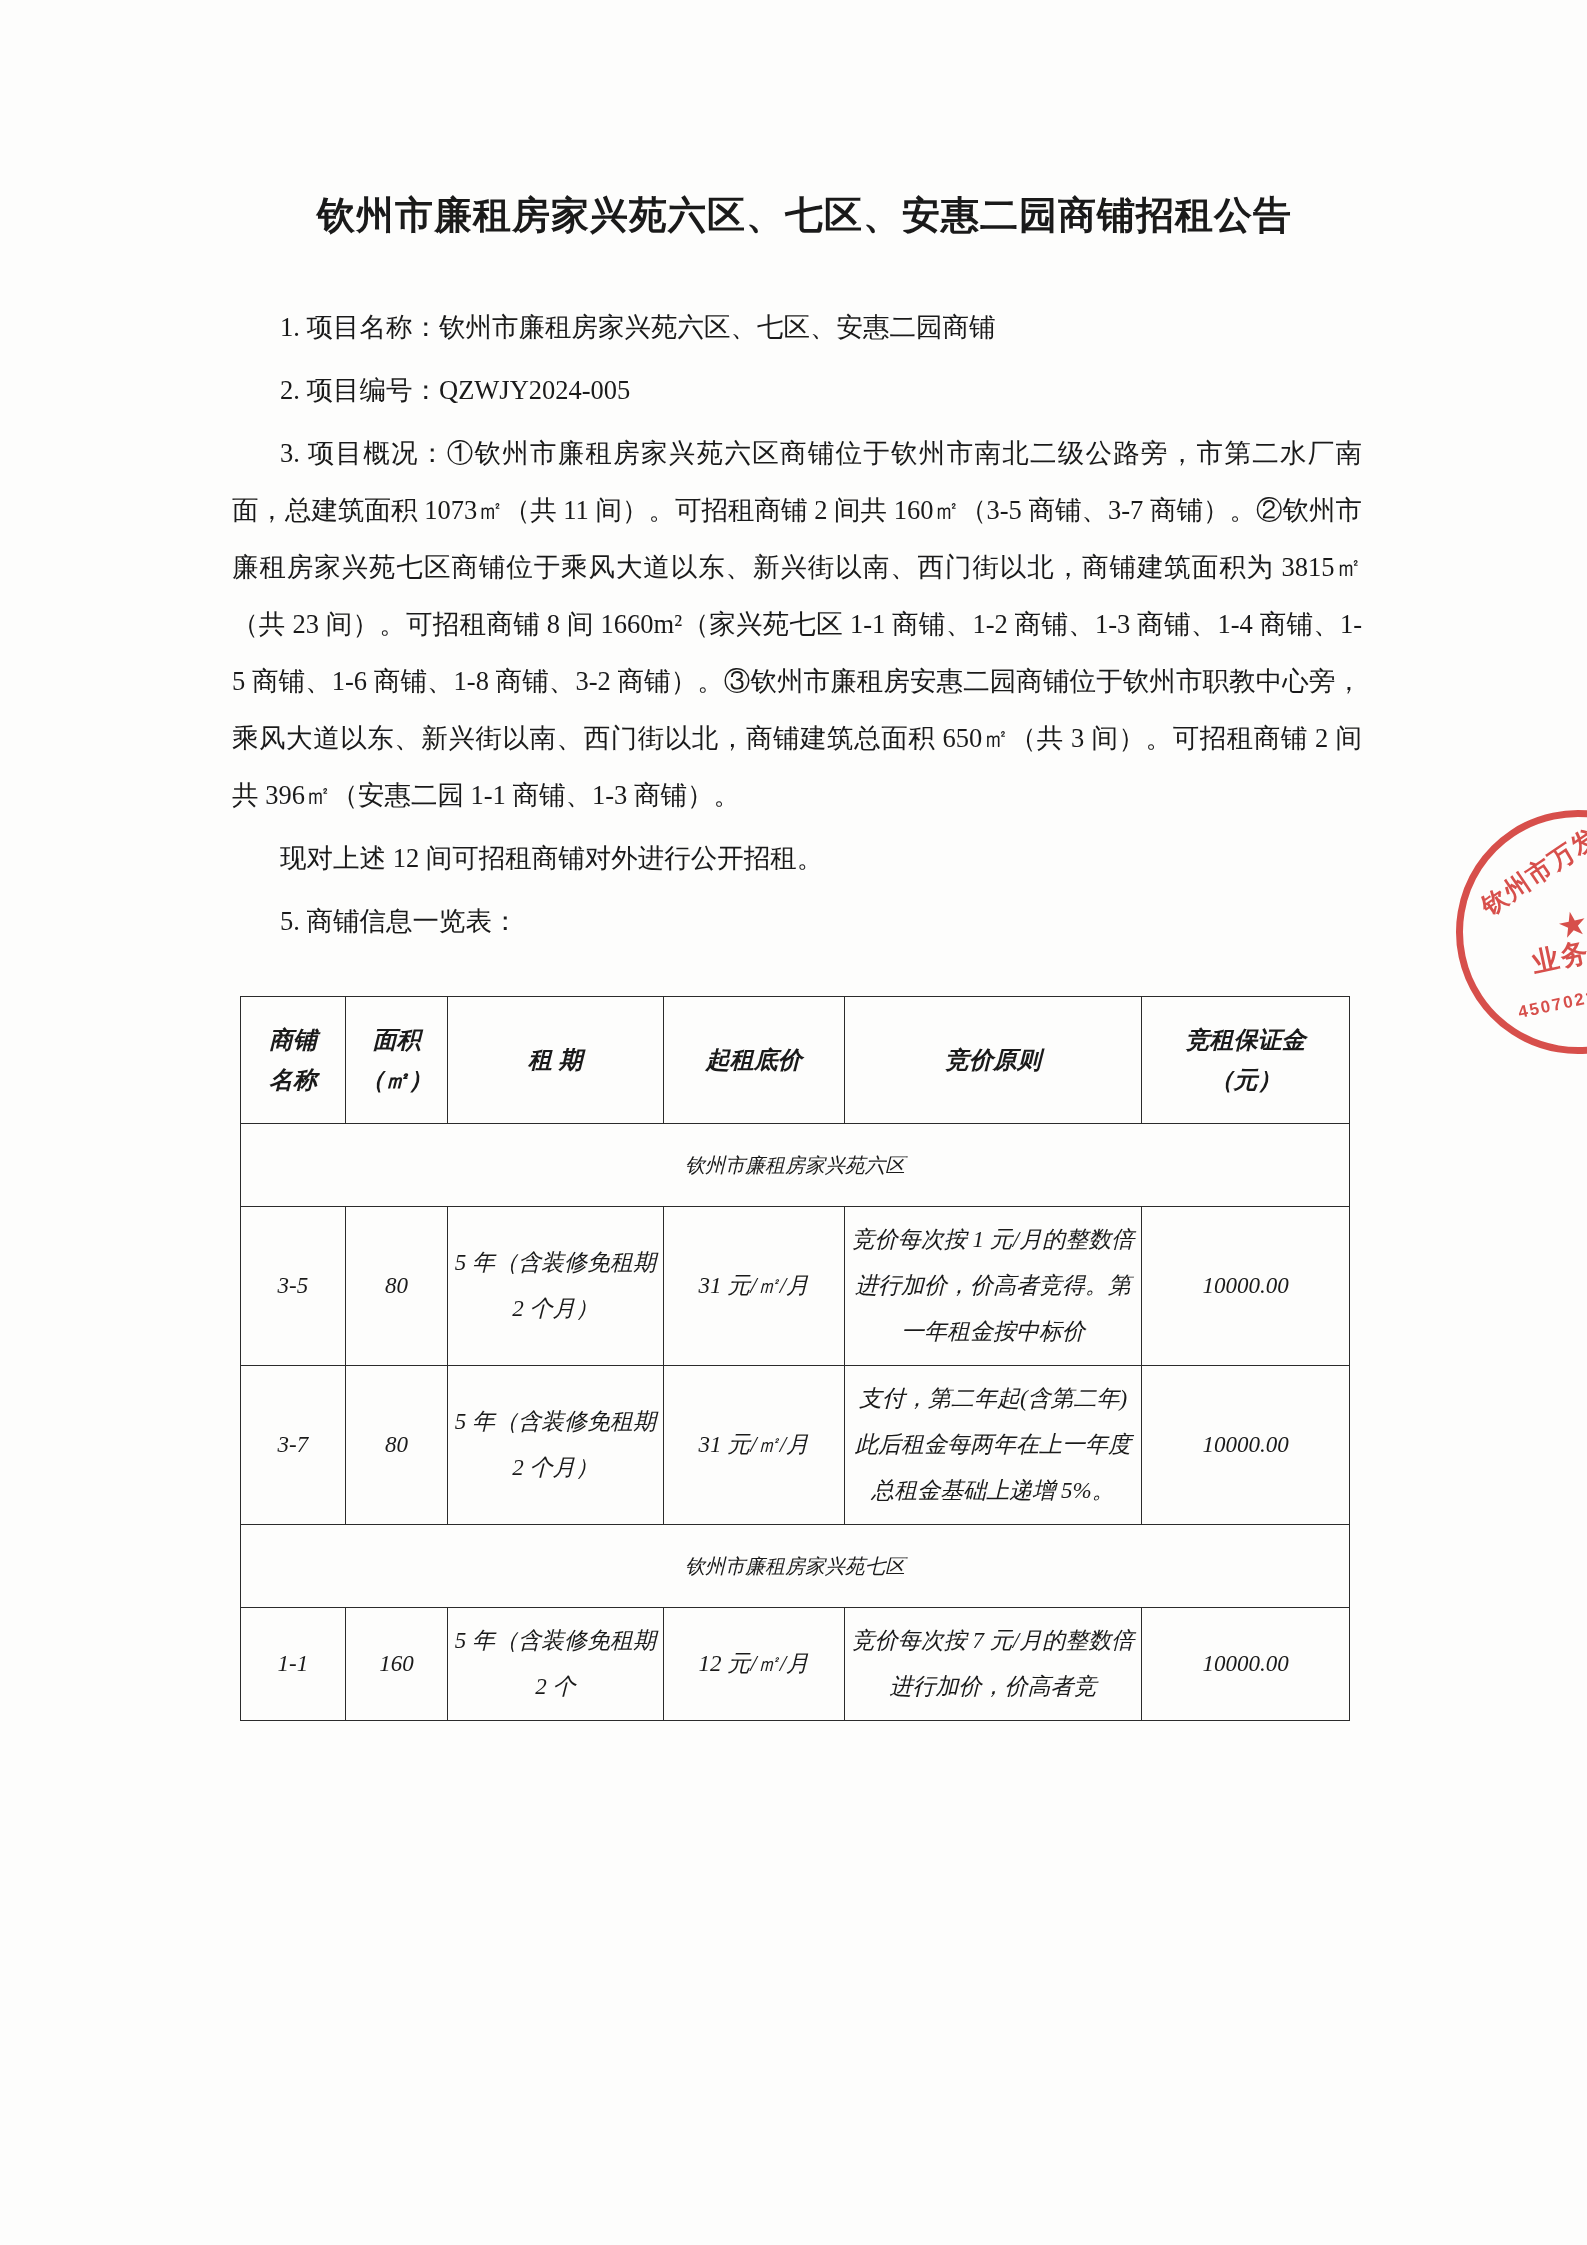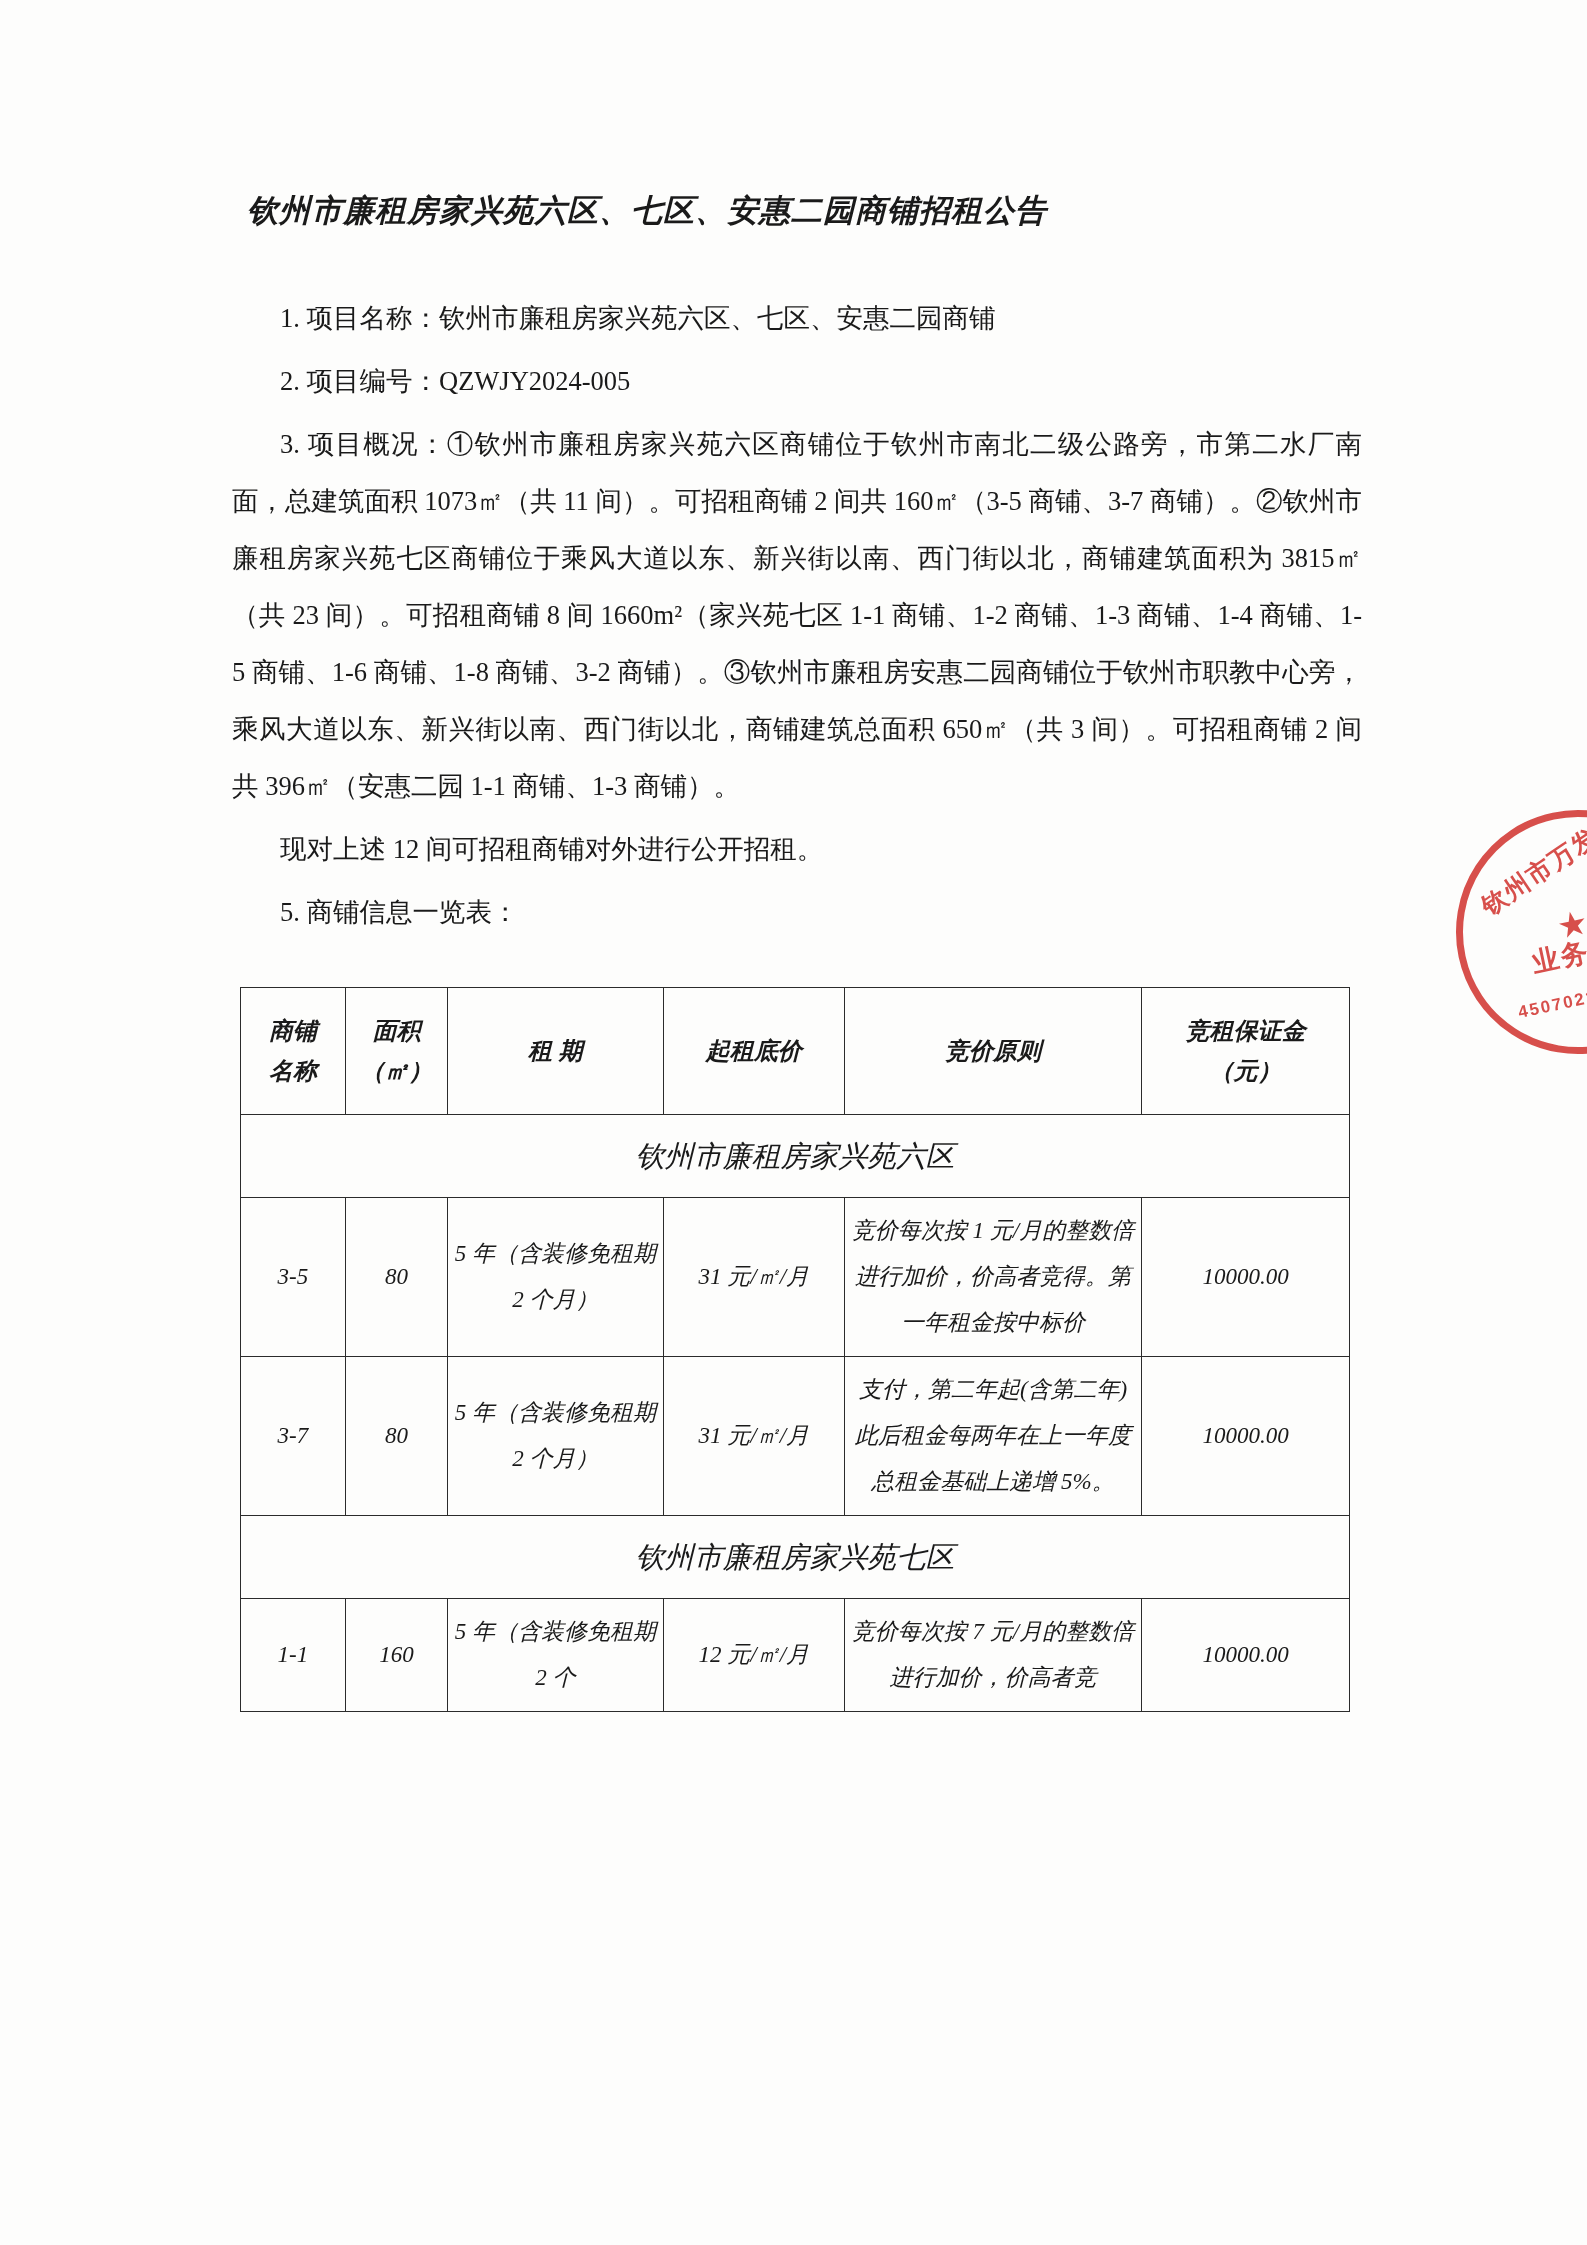--- a/index.html
+++ b/index.html
@@ -22,27 +22,26 @@
     height: 2245px;
     background: #fdfdfc;
   }
   .content {
     position: absolute;
     left: 232px;
     top: 190px;
     width: 1130px;
   }
   .doc-title {
-    font-size: 31px;
+    font-size: 38px;
     font-weight: bold;
     letter-spacing: 1px;
-    text-align: left;
+    text-align: center;
     margin: 0 0 58px 15px;
     font-family: "Liberation Sans", "DejaVu Sans", sans-serif;
-    font-style: italic;
   }
   .sec-head {
     font-size: 27px;
     font-weight: bold;
     margin: 0 0 22px 46px;
     font-family: "Liberation Sans", "DejaVu Sans", sans-serif;
   }
   .para {
     font-size: 26.5px;
     line-height: 57px;
@@ -75,21 +74,21 @@
     font-family: "Liberation Sans", "DejaVu Sans", sans-serif;
     line-height: 40px;
     height: 106px;
     font-size: 24px;
   }
   td.group {
     text-align: left;
     font-weight: bold;
     font-family: "Liberation Sans", "DejaVu Sans", sans-serif;
     padding-left: 16px;
-    font-size: 29px;
+    font-size: 20px;
     height: 62px;
     line-height: 42px;
   }
   td.rule {
     line-height: 52px;
     padding: 8px 16px;
   }
   td.term {
     line-height: 52px;
     padding: 8px 10px;

